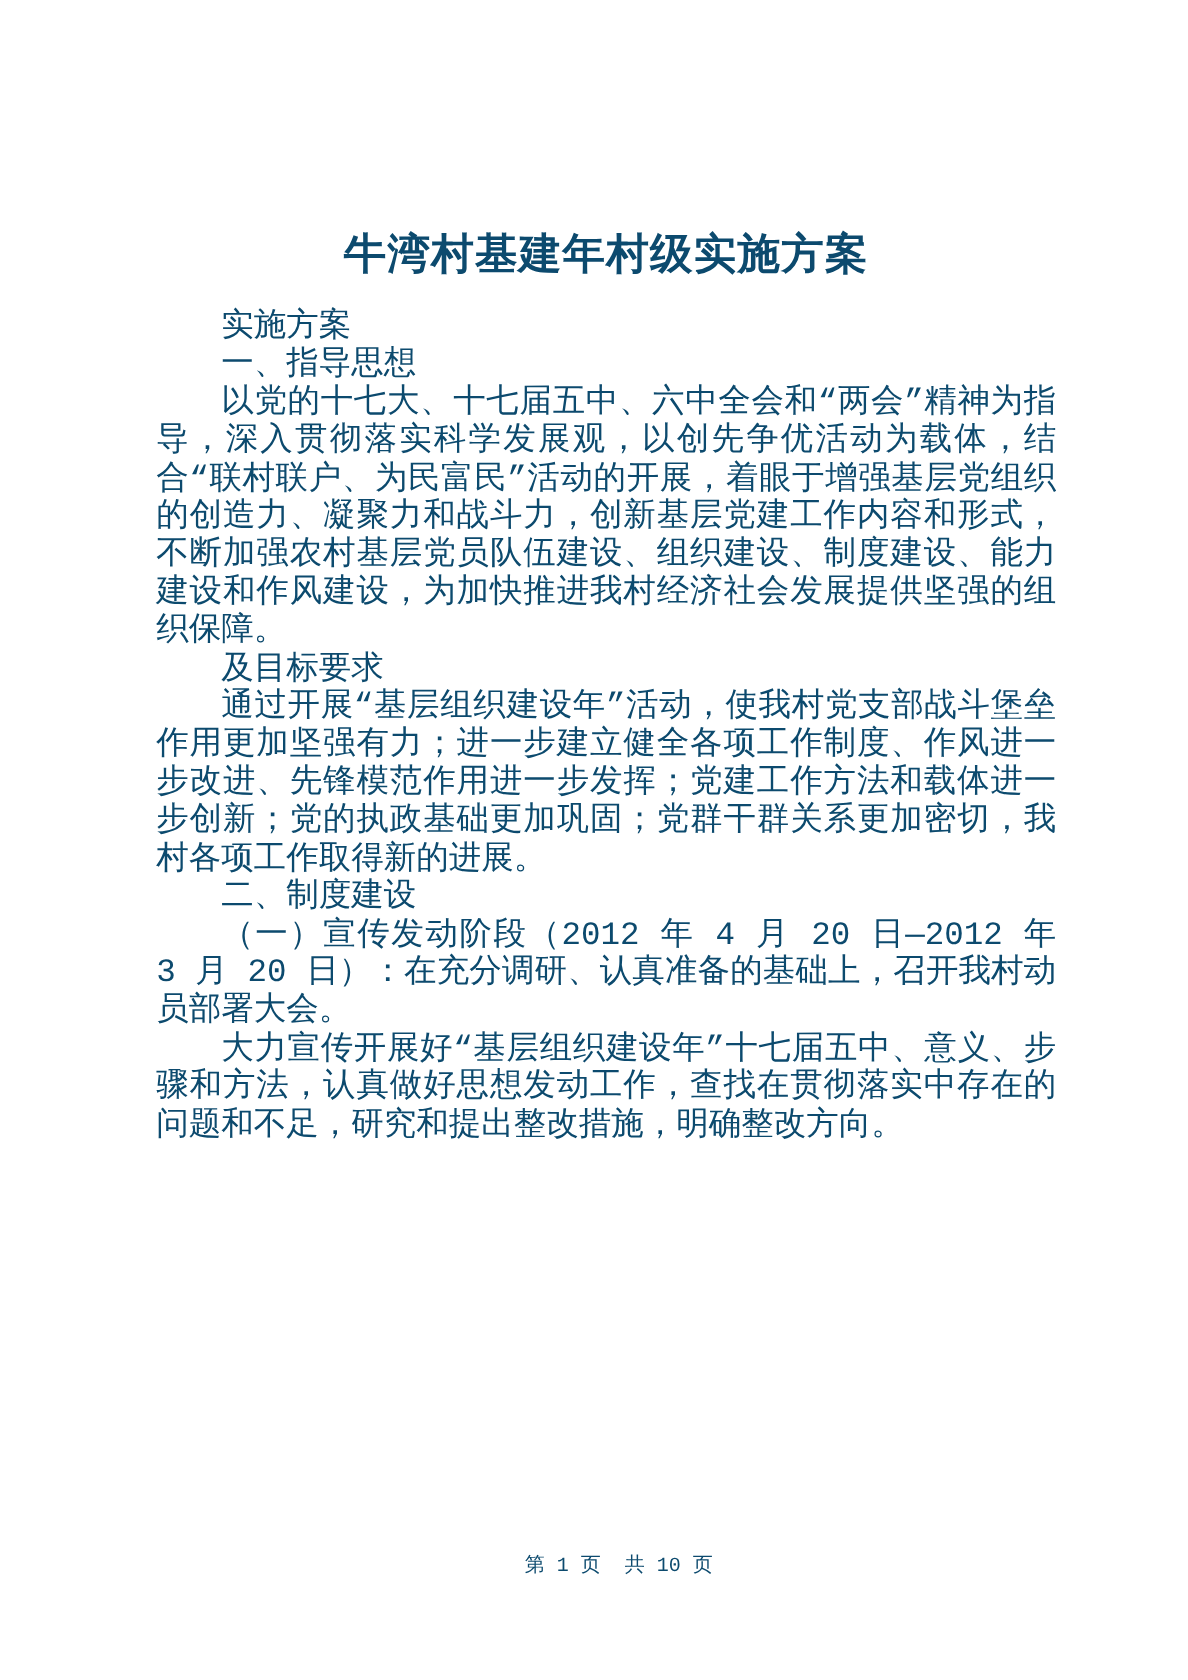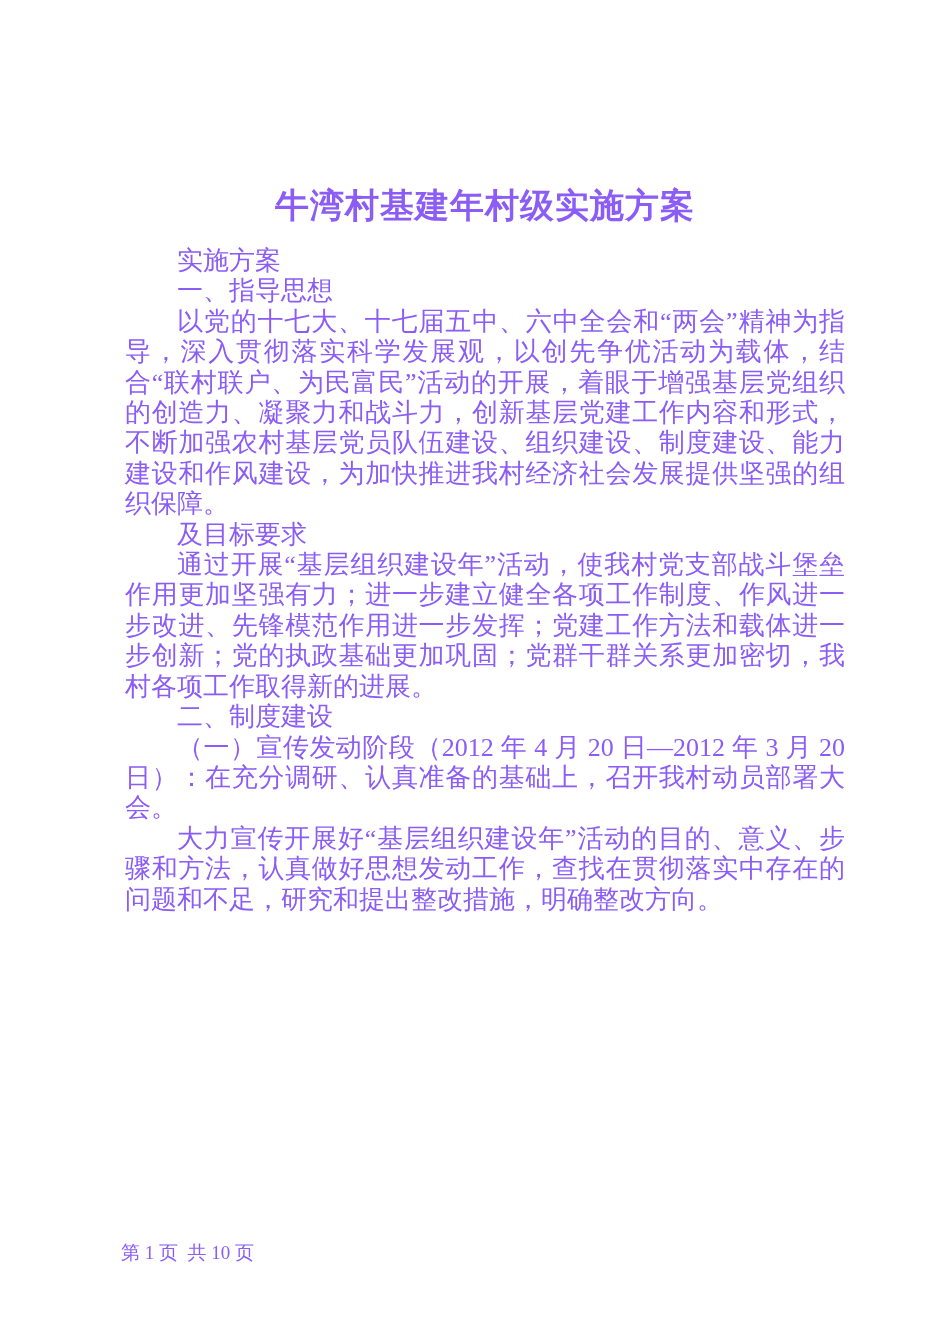--- a/index.html
+++ b/index.html
@@ -5,22 +5,22 @@
   html, body {
     margin: 0;
     padding: 0;
     background: #ffffff;
   }
   .page {
     position: relative;
     width: 950px;
     height: 1344px;
     background: #ffffff;
-    color: #8b5cf6;
-    font-family: Liberation Serif, serif;
+    color: #0c4a6e;
+    font-family: Liberation Mono, monospace;
     overflow: hidden;
   }
   .content {
     position: absolute;
     left: 125px;
     top: 186px;
     width: 720px;
   }
   .doc-title {
     margin: 0 0 20px 0;
@@ -34,38 +34,38 @@
     margin: 0;
     font-size: 26px;
     line-height: 30.4px;
     text-align: justify;
     text-justify: inter-ideograph;
     text-indent: 2em;
     word-break: break-all;
   }
   .footer {
     position: absolute;
-    left: 121px;
+    left: 135px;
     top: 1242px;
     width: 720px;
-    text-align: left;
-    font-size: 19px;
+    text-align: center;
+    font-size: 16px;
     line-height: 22px;
     white-space: pre;
   }
 </style>
 </head>
 <body>
 
 <div class="page">
   <div class="content">
     <h1 class="doc-title">牛湾村基建年村级实施方案</h1>
     <p class="para">实施方案</p>
     <p class="para">一、指导思想</p>
     <p class="para">以党的十七大、十七届五中、六中全会和“两会”精神为指导，深入贯彻落实科学发展观，以创先争优活动为载体，结合“联村联户、为民富民”活动的开展，着眼于增强基层党组织的创造力、凝聚力和战斗力，创新基层党建工作内容和形式，不断加强农村基层党员队伍建设、组织建设、制度建设、能力建设和作风建设，为加快推进我村经济社会发展提供坚强的组织保障。</p>
     <p class="para">及目标要求</p>
     <p class="para">通过开展“基层组织建设年”活动，使我村党支部战斗堡垒作用更加坚强有力；进一步建立健全各项工作制度、作风进一步改进、先锋模范作用进一步发挥；党建工作方法和载体进一步创新；党的执政基础更加巩固；党群干群关系更加密切，我村各项工作取得新的进展。</p>
     <p class="para">二、制度建设</p>
     <p class="para">（一）宣传发动阶段（2012 年 4 月 20 日—2012 年 3 月 20 日）：在充分调研、认真准备的基础上，召开我村动员部署大会。</p>
-    <p class="para">大力宣传开展好“基层组织建设年”活动的目的、意义、步骤和方法，认真做好思想发动工作，查找在贯彻落实中存在的问题和不足，研究和提出整改措施，明确整改方向。</p>
+    <p class="para">大力宣传开展好“基层组织建设年”十七届五中、意义、步骤和方法，认真做好思想发动工作，查找在贯彻落实中存在的问题和不足，研究和提出整改措施，明确整改方向。</p>
   </div>
   <div class="footer">第 1 页  共 10 页</div>
 </div>
 
 </body></html>

